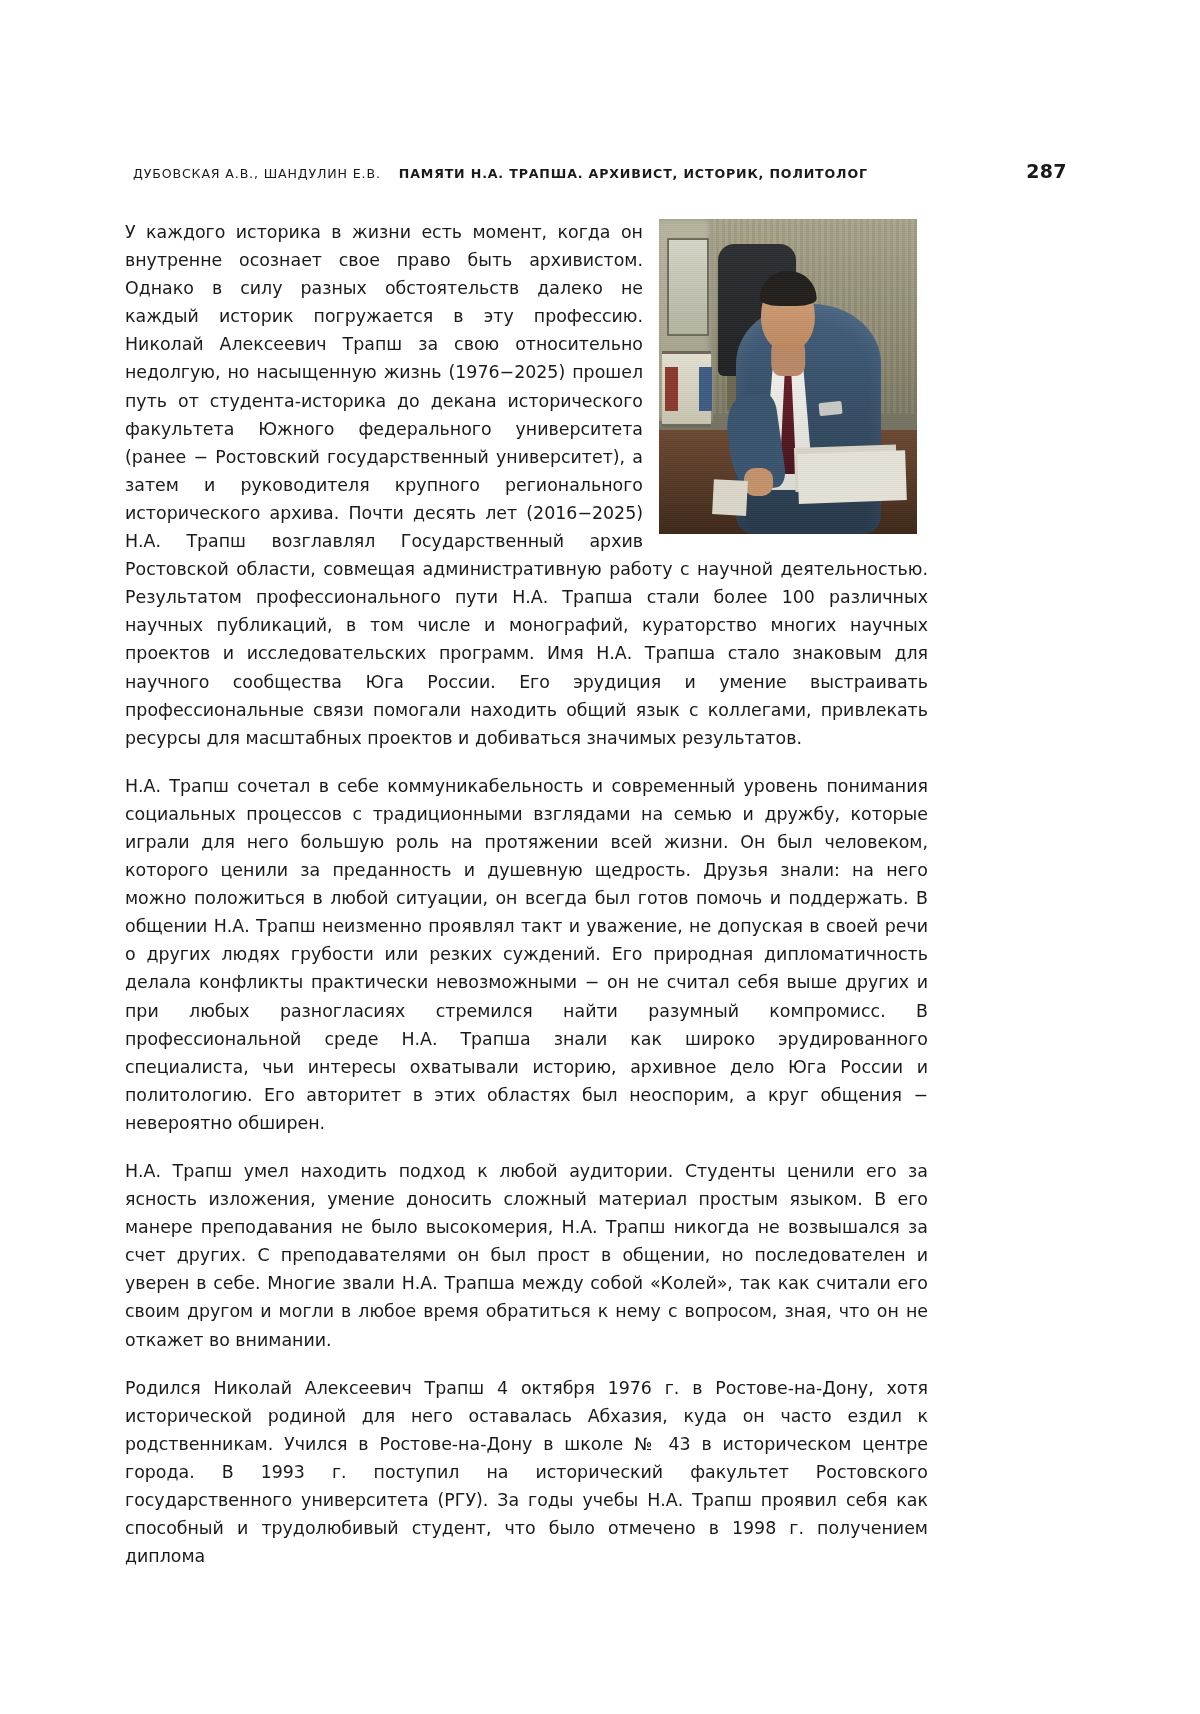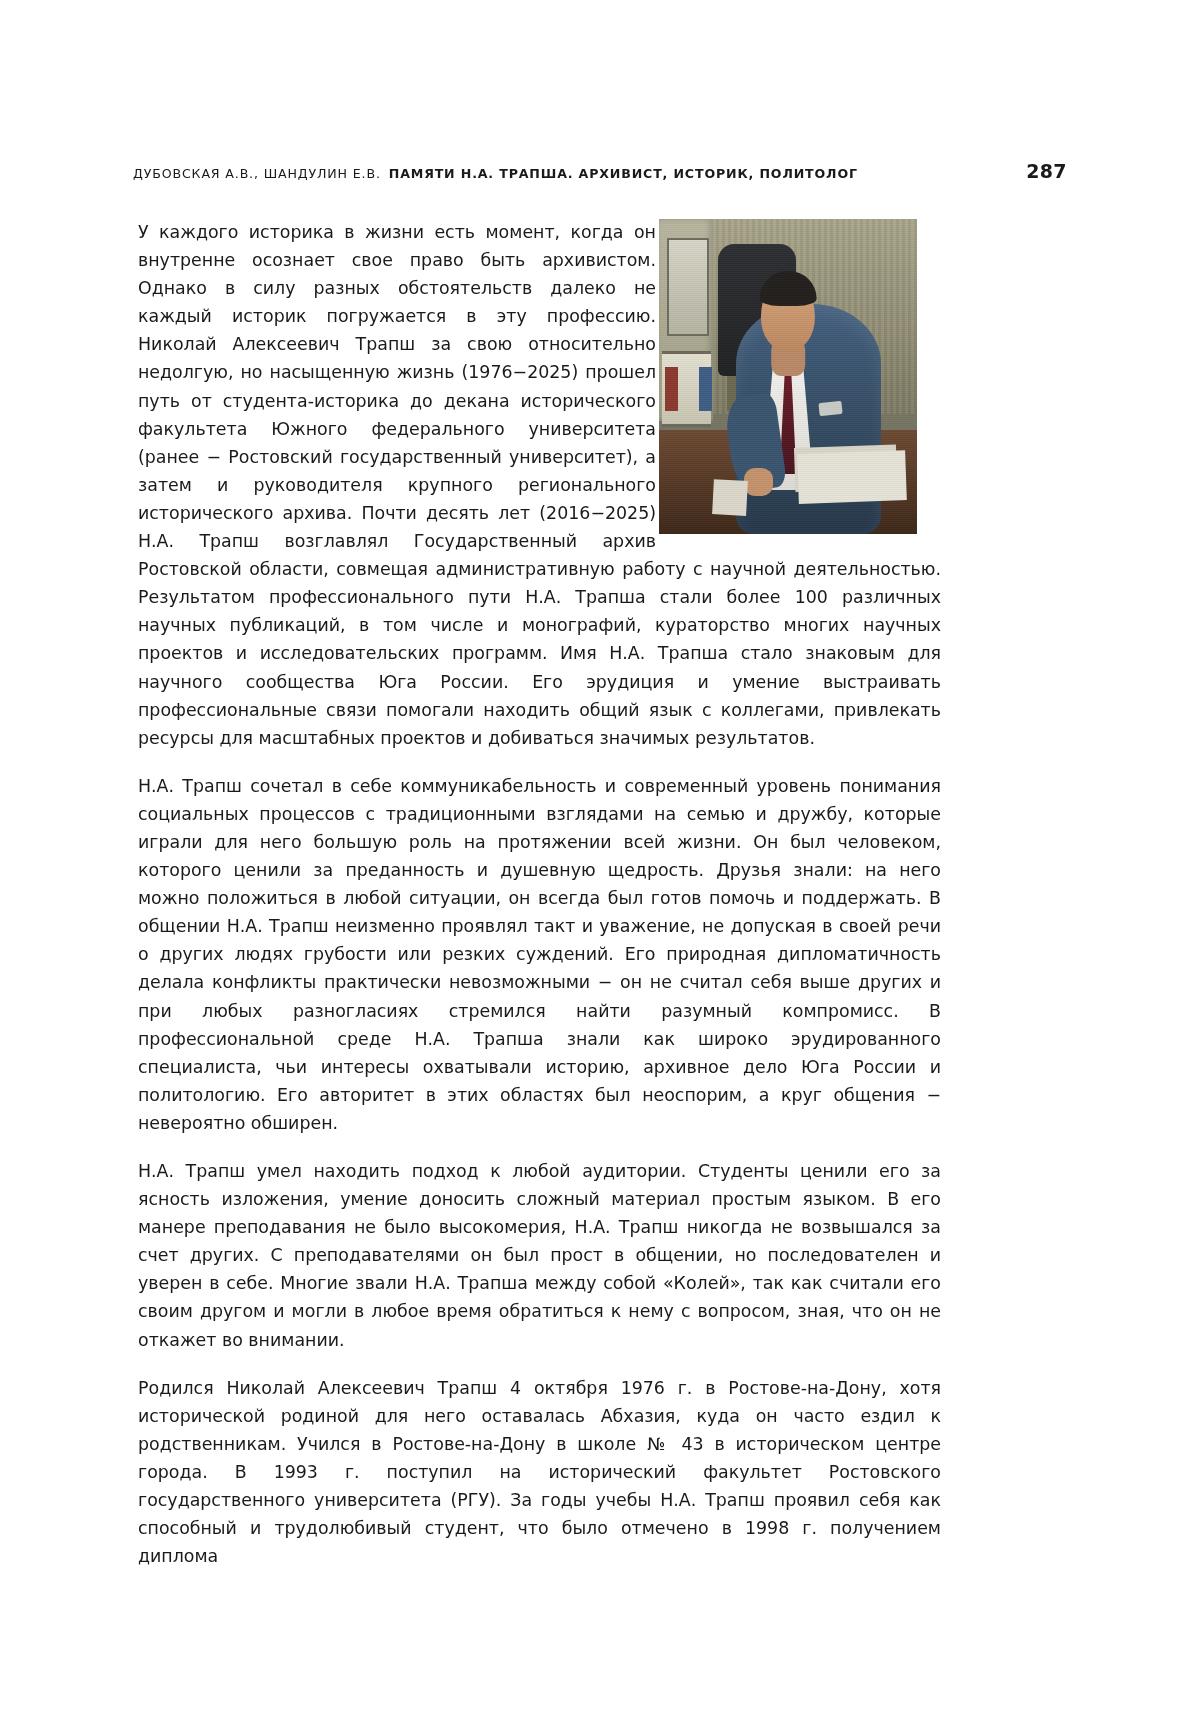--- a/index.html
+++ b/index.html
@@ -34,34 +34,34 @@
     letter-spacing: 0.85px;
     color: #1a1a1a;
   }
   .running-head .authors {
     font-weight: 400;
     white-space: nowrap;
   }
   .running-head .title {
     font-weight: 700;
     white-space: nowrap;
-    margin-left: 8px;
+    margin-left: 18px;
   }
   .running-head .spacer {
     flex: 1 1 auto;
   }
   .running-head .folio {
     font-weight: 700;
     font-size: 19px;
     letter-spacing: 0.4px;
   }
   .content {
     position: absolute;
     top: 218px;
-    left: 138px;
+    left: 125px;
     width: 803px;
   }
   p {
     margin: 0 0 20px 0;
     font-size: 17.4px;
     line-height: 28.1px;
     text-align: justify;
     text-justify: inter-word;
     hyphens: manual;
   }

